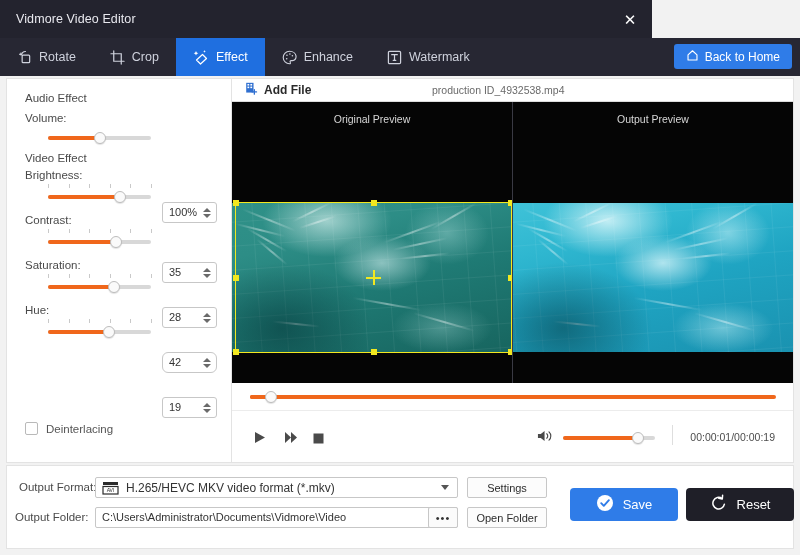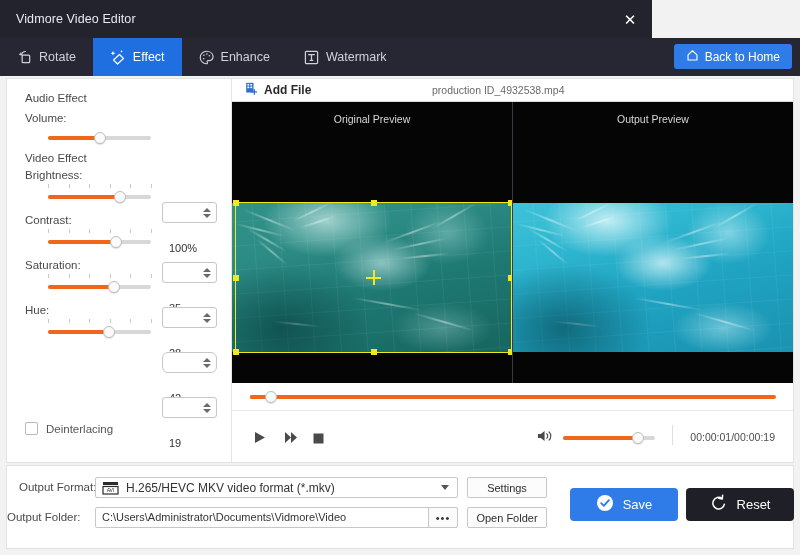--- a/index.html
+++ b/index.html
@@ -109,21 +109,21 @@
 
   
   .spin {
     position: absolute;
     width: 55px; height: 21px;
     border: 1px solid #c7c7c7; border-radius: 3px;
     background: #ffffff;
   }
   .spin .val {
     position: absolute; left: 6px; top: 3px;
-    font-size: 11px; color: #333; margin-top: 36px;
+    font-size: 11px; color: #333;
   }
   .spin .arrows {
     position: absolute; right: 5px; top: 2px;
     width: 9px; height: 16px;
     display: flex; flex-direction: column;
     align-items: center; justify-content: center; gap: 2px;
     cursor: pointer;
   }
   .spin .arrows b {
     display: block; width: 0; height: 0;
@@ -365,20 +365,29 @@
       <span>
         <svg width="15" height="15" viewBox="0 0 16 16" fill="none" stroke="currentColor" stroke-width="1.3">
           <rect x="5.5" y="5.5" width="8" height="8" rx="1"></rect>
           <path d="M5 5 A4 4 0 0 1 9 1.6" stroke-linecap="round"></path>
           <path d="M2.4 4.4 L4.6 5.2 L4.0 2.8" stroke-linejoin="round"></path>
         </svg>
       </span>
       <span>Rotate</span>
     </div>
 
+    <div class="tab">
+      <span>
+        <svg width="15" height="15" viewBox="0 0 16 16" fill="none" stroke="currentColor" stroke-width="1.3">
+          <path d="M4 1 V12 H15" stroke-linecap="round"></path>
+          <path d="M1 4 H12 V15" stroke-linecap="round"></path>
+        </svg>
+      </span>
+      <span>Crop</span>
+    </div>
 
     <div class="tab active">
       <span>
         <svg width="16" height="16" viewBox="0 0 16 16" fill="none" stroke="currentColor" stroke-width="1.2">
           <path d="M9.5 5.5 L13.5 9.5 L7.5 15 L3.5 11 Z" stroke-linejoin="round"></path>
           <path d="M3 2 L3.7 3.6 L5.3 4.3 L3.7 5 L3 6.6 L2.3 5 L0.7 4.3 L2.3 3.6 Z" fill="currentColor" stroke="none"></path>
           <path d="M11.5 1 L11.9 2 L12.9 2.4 L11.9 2.8 L11.5 3.8 L11.1 2.8 L10.1 2.4 L11.1 2 Z" fill="currentColor" stroke="none"></path>
         </svg>
       </span>
       <span>Effect</span>
@@ -671,21 +680,21 @@
           <text x="8.5" y="11.2" font-size="5" fill="#2b2b2b" text-anchor="middle" font-family="Liberation Sans, sans-serif">AVI</text>
         </svg>
       </span>
       <span class="txt">H.265/HEVC MKV video format (*.mkv)</span>
       <span class="caret"></span>
     </div>
     <div class="sbtn" style="left:460px; top:11px; width:80px;">
       <span>Settings</span>
     </div>
 
-    <div class="b-label" style="left:0; top:45px">Output Folder:</div>
+    <div class="b-label" style="left:8px; top:45px">Output Folder:</div>
     <div class="pathfield">
       <span class="txt">C:\Users\Administrator\Documents\Vidmore\Video</span>
       <span class="dots-btn">
         <span>•••</span>
       </span>
     </div>
     <div class="sbtn" style="left:460px; top:41px; width:80px;">
       <span>Open Folder</span>
     </div>
 

